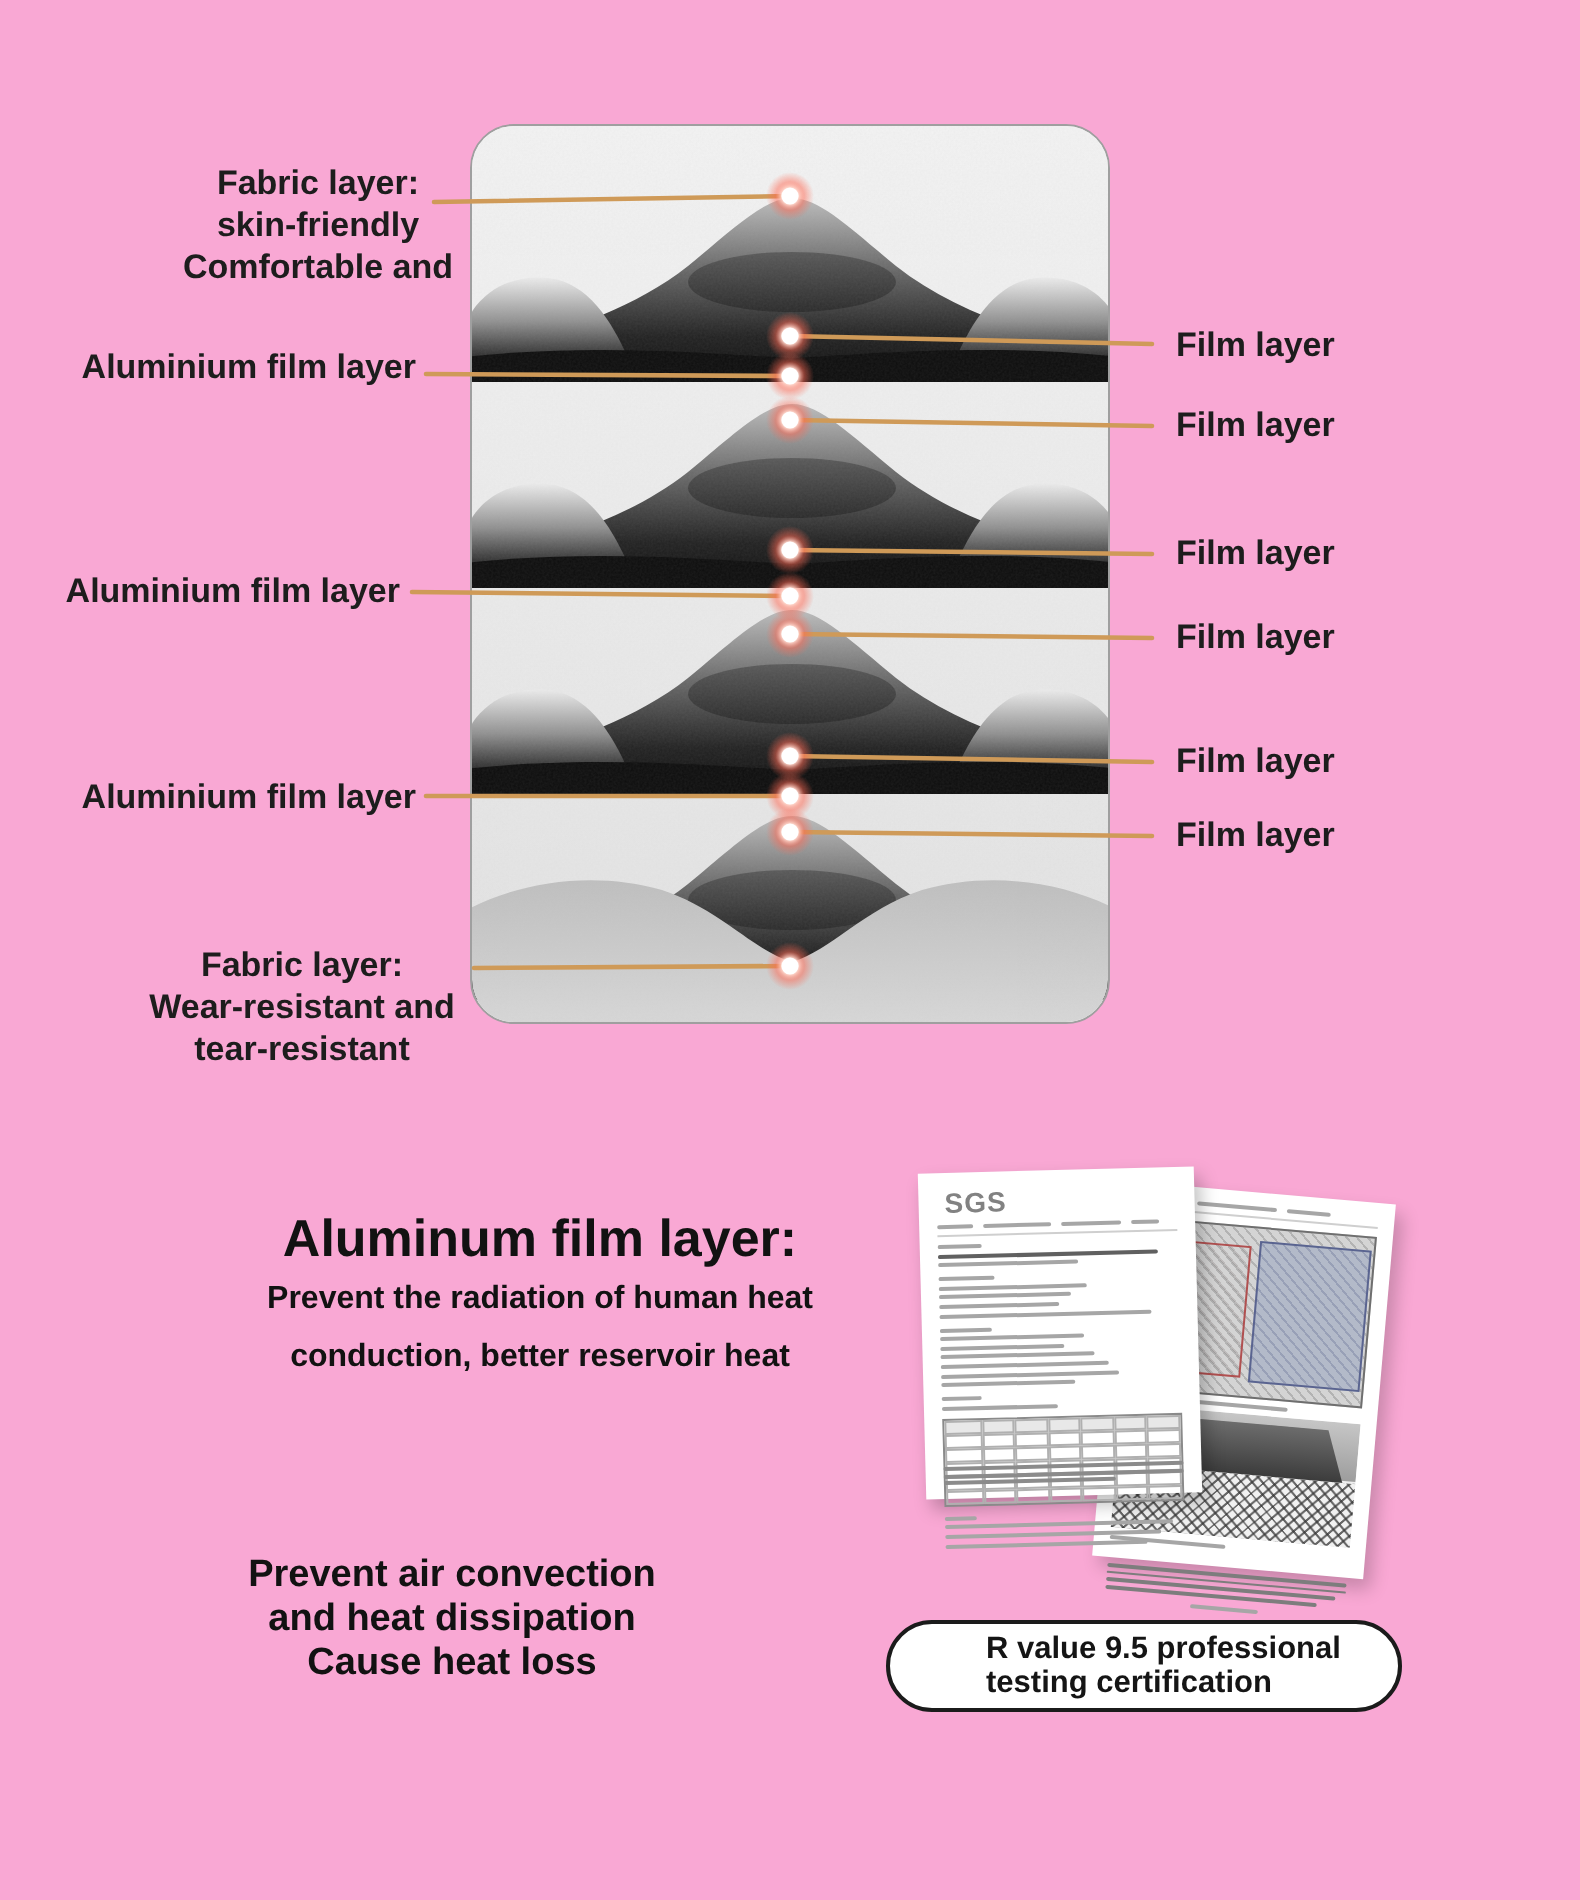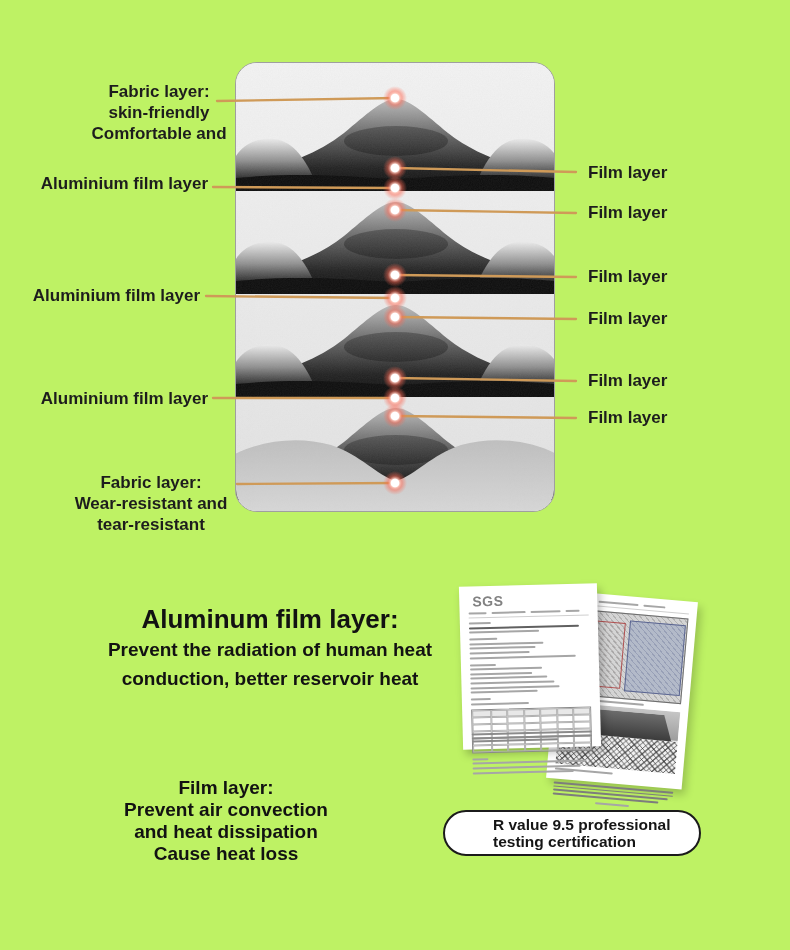--- a/index.html
+++ b/index.html
@@ -1,35 +1,35 @@
 <!DOCTYPE html>
 <html><head>
 <meta charset="utf-8">
 <style>
   html,body{margin:0;padding:0;background:#ffffff;}
   body{width:790px;height:950px;font-family:"Liberation Sans",sans-serif;}
-  .canvas{position:relative;width:790px;height:950px;background:#bef264;overflow:hidden;}
+  .canvas{position:relative;width:790px;height:950px;background:#f9a8d4;overflow:hidden;}
 
   
   .photo{position:absolute;left:235px;top:62px;width:320px;height:450px;
          border-radius:22px;overflow:hidden;border:1.5px solid #9f9f9f;background:#ededed;box-sizing:border-box;}
   .photo svg{display:block;}
 
   
   .overlay{position:absolute;left:0;top:0;pointer-events:none;}
 
   
   .llabel,.rlabel{position:absolute;font-weight:bold;color:#1d1d1d;font-size:17px;line-height:21px;}
   .lab-center{text-align:center;}
   .lab-right{text-align:right;}
 
   
   .alu-text{position:absolute;left:58px;top:607px;width:424px;text-align:center;color:#121212;}
   .alu-title{font-size:26px;font-weight:bold;line-height:25px;}
-  .alu-line{font-size:19px;font-weight:bold;line-height:29px;}
+  .alu-line{font-size:16px;font-weight:bold;line-height:29px;}
   .alu-line.first{margin-top:3px;}
 
   
   .film-text{position:absolute;left:60px;top:777px;width:332px;text-align:center;color:#121212;}
   .film-title{font-size:19px;font-weight:bold;line-height:22px;}
   .film-line{font-size:19px;font-weight:bold;line-height:22px;}
 
   
   .badge{position:absolute;left:443px;top:810px;width:258px;height:46px;border:2px solid #1b1b1b;
          border-radius:24px;background:#fff;display:flex;flex-direction:column;justify-content:center;
@@ -348,21 +348,20 @@
       <div class="tl" style="width:84%;"></div>
     </div>
     <div class="foot">
       <div class="tl" style="width:100%;"></div>
       <div class="tl" style="width:100%;"></div>
       <div class="tl last" style="width:72%;"></div>
     </div>
   </div>
 
   <div class="film-text">
-    <div class="film-title">Film layer:</div>
     <div class="film-line">Prevent air convection</div>
     <div class="film-line">and heat dissipation</div>
     <div class="film-line">Cause heat loss</div>
   </div>
 
   <div class="badge">
     <div>R value 9.5 professional</div>
     <div>testing certification</div>
   </div>
 

